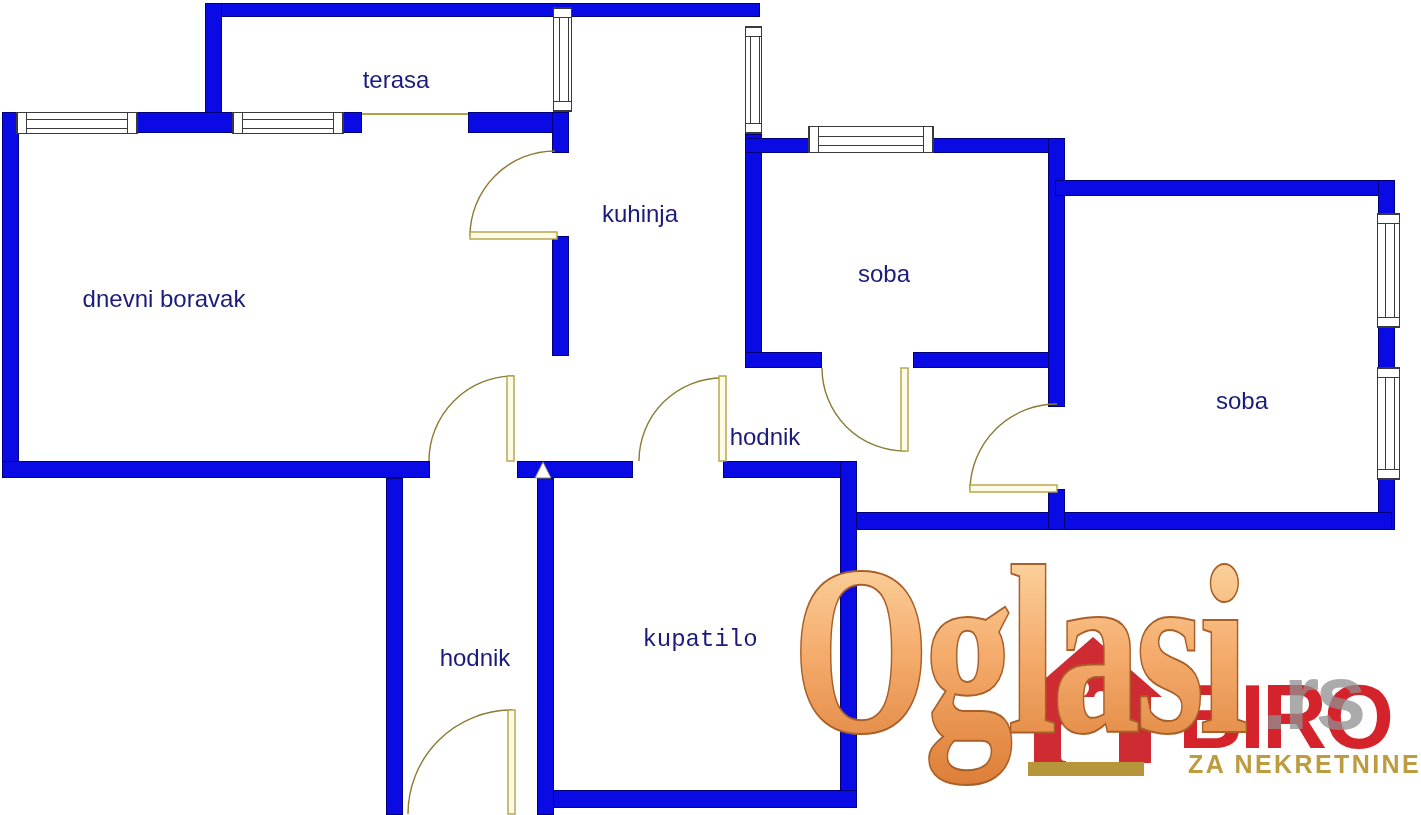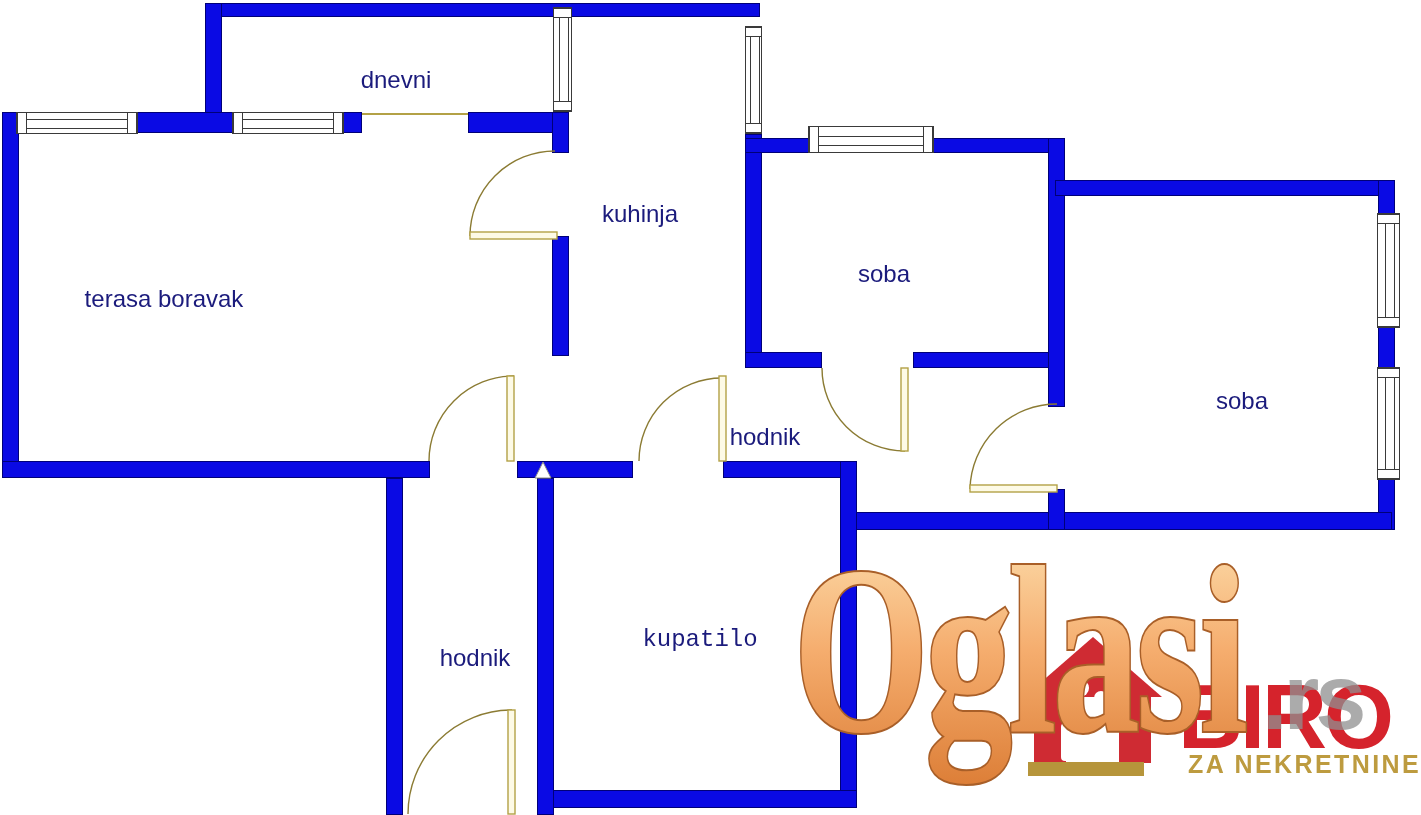--- a/index.html
+++ b/index.html
@@ -120,23 +120,23 @@
     <div class="pane"></div>
     <div class="cap a"></div>
     <div class="cap b"></div>
   </div>
   <div class="window v" style="left:1377px;top:367px;width:23px;height:113px;">
     <div class="pane"></div>
     <div class="cap a"></div>
     <div class="cap b"></div>
   </div>
 
-  <div class="room-label" style="left:396px;top:80px;">dnevni</div>
+  <div class="room-label" style="left:396px;top:80px;">terasa</div>
   <div class="room-label" style="left:640px;top:214px;text-align:center;">kuhinja</div>
-  <div class="room-label" style="left:164px;top:299px;">terasa boravak</div>
+  <div class="room-label" style="left:164px;top:299px;">dnevni boravak</div>
   <div class="room-label" style="left:884px;top:274px;">soba</div>
   <div class="room-label" style="left:1242px;top:401px;">soba</div>
   <div class="room-label" style="left:765px;top:437px;">hodnik</div>
   <div class="room-label" style="left:475px;top:658px;">hodnik</div>
   <div class="room-label" style="left:700px;top:639px;font-family:Liberation Mono, monospace;">kupatilo</div>
 
   <svg id="overlay" width="1421" height="815" viewBox="0 0 1421 815">
     <defs>
       <linearGradient id="ogGrad" x1="0" y1="0" x2="0" y2="1">
         <stop offset="0" stop-color="#fde2b2" style="stop-color:var(--brand-fill-top,#fde2b2)"></stop>

